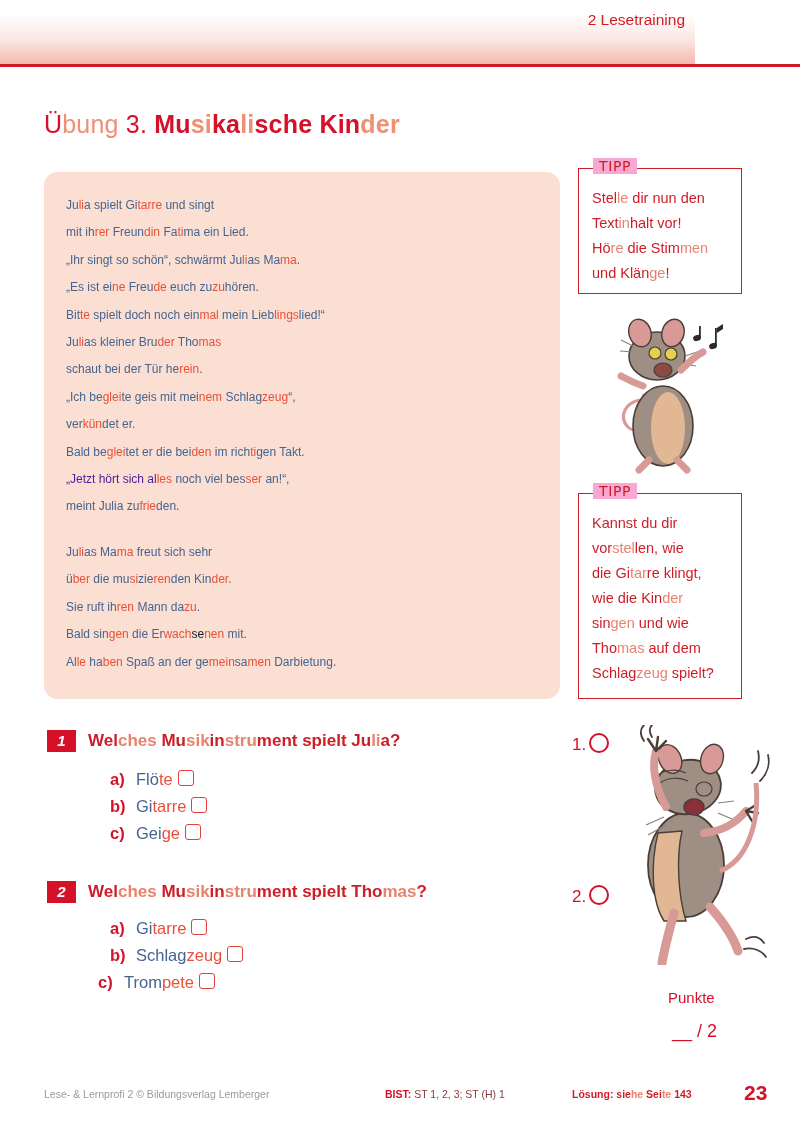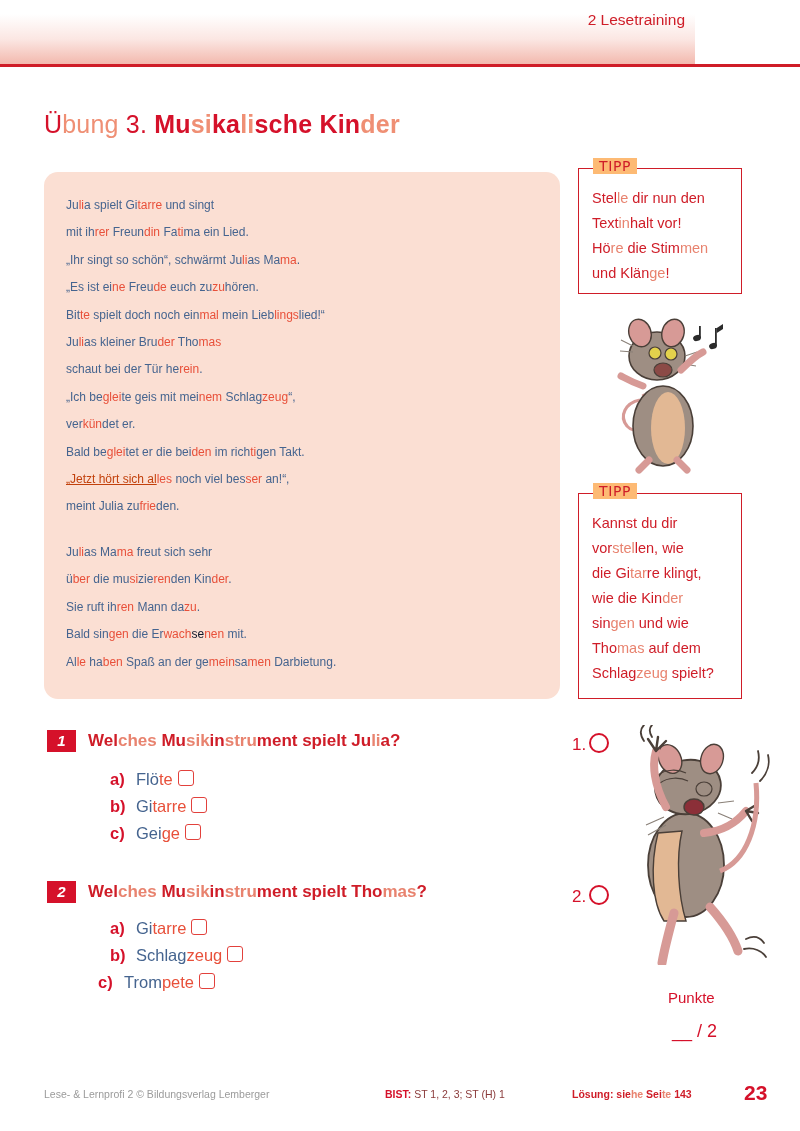--- a/index.html
+++ b/index.html
@@ -23,21 +23,21 @@
   .ex-title{position:absolute;left:44px;top:110px;font-size:25px;letter-spacing:.2px;white-space:nowrap;}
 
   
   .textbox{position:absolute;left:44px;top:172px;width:516px;height:527px;
     background:#fbdfd3;border-radius:14px;box-sizing:border-box;padding:20px 22px;}
   .tline{font-size:12px;line-height:27.4px;white-space:nowrap;color:#45648f;}
   .tgap{height:18px;}
 
   
   .tip{position:absolute;border:1.6px solid #cf1d28;box-sizing:border-box;background:#fff;}
-  .tip-label{position:absolute;left:14px;top:-11px;background:#fdba74;padding:0 6px;
+  .tip-label{position:absolute;left:14px;top:-11px;background:#f9a8d4;padding:0 6px;
     font-size:14px;color:#cf1d28;letter-spacing:.6px;font-family:"DejaVu Sans",sans-serif;}
   .tip-body{padding:17px 13px 10px 13px;font-size:14.5px;line-height:25px;white-space:nowrap;}
   #tip1{left:578px;top:168px;width:164px;height:126px;}
   #tip2{left:578px;top:493px;width:164px;height:206px;}
 
   
   .art{position:absolute;}
   #art-singing-mouse{left:585px;top:308px;width:150px;height:172px;}
   #art-dancing-mouse{left:600px;top:725px;width:185px;height:240px;}
 
@@ -87,21 +87,21 @@
       <div class="tline"><span style="color: rgb(69, 100, 143);">Ju</span><span style="color: rgb(232, 80, 58);">li</span><span style="color: rgb(69, 100, 143);">a spielt Gi</span><span style="color: rgb(232, 80, 58);">tarre</span><span style="color: rgb(69, 100, 143);"> und singt</span></div>
       <div class="tline"><span style="color: rgb(69, 100, 143);">mit ih</span><span style="color: rgb(232, 80, 58);">rer</span><span style="color: rgb(69, 100, 143);"> Freun</span><span style="color: rgb(232, 80, 58);">din</span><span style="color: rgb(69, 100, 143);"> Fa</span><span style="color: rgb(232, 80, 58);">ti</span><span style="color: rgb(69, 100, 143);">ma ein Lied.</span></div>
       <div class="tline"><span style="color: rgb(69, 100, 143);">„Ihr singt so schön“, schwärmt Ju</span><span style="color: rgb(232, 80, 58);">li</span><span style="color: rgb(69, 100, 143);">as Ma</span><span style="color: rgb(232, 80, 58);">ma</span><span style="color: rgb(69, 100, 143);">.</span></div>
       <div class="tline"><span style="color: rgb(69, 100, 143);">„Es ist ei</span><span style="color: rgb(232, 80, 58);">ne</span><span style="color: rgb(69, 100, 143);"> Freu</span><span style="color: rgb(232, 80, 58);">de</span><span style="color: rgb(69, 100, 143);"> euch zu</span><span style="color: rgb(232, 80, 58);">zu</span><span style="color: rgb(69, 100, 143);">hören.</span></div>
       <div class="tline"><span style="color: rgb(69, 100, 143);">Bit</span><span style="color: rgb(232, 80, 58);">te</span><span style="color: rgb(69, 100, 143);"> spielt doch noch ein</span><span style="color: rgb(232, 80, 58);">mal</span><span style="color: rgb(69, 100, 143);"> mein Lieb</span><span style="color: rgb(232, 80, 58);">lings</span><span style="color: rgb(69, 100, 143);">lied!“</span></div>
       <div class="tline"><span style="color: rgb(69, 100, 143);">Ju</span><span style="color: rgb(232, 80, 58);">li</span><span style="color: rgb(69, 100, 143);">as kleiner Bru</span><span style="color: rgb(232, 80, 58);">der</span><span style="color: rgb(69, 100, 143);"> Tho</span><span style="color: rgb(232, 80, 58);">mas</span></div>
       <div class="tline"><span style="color: rgb(69, 100, 143);">schaut bei der Tür he</span><span style="color: rgb(232, 80, 58);">rein</span><span style="color: rgb(69, 100, 143);">.</span></div>
       <div class="tline"><span style="color: rgb(69, 100, 143);">„Ich be</span><span style="color: rgb(232, 80, 58);">glei</span><span style="color: rgb(69, 100, 143);">te geis mit mei</span><span style="color: rgb(232, 80, 58);">nem</span><span style="color: rgb(69, 100, 143);"> Schlag</span><span style="color: rgb(232, 80, 58);">zeug</span><span style="color: rgb(69, 100, 143);">“,</span></div>
       <div class="tline"><span style="color: rgb(69, 100, 143);">ver</span><span style="color: rgb(232, 80, 58);">kün</span><span style="color: rgb(69, 100, 143);">det er.</span></div>
       <div class="tline"><span style="color: rgb(69, 100, 143);">Bald be</span><span style="color: rgb(232, 80, 58);">glei</span><span style="color: rgb(69, 100, 143);">tet er die bei</span><span style="color: rgb(232, 80, 58);">den</span><span style="color: rgb(69, 100, 143);"> im rich</span><span style="color: rgb(232, 80, 58);">ti</span><span style="color: rgb(69, 100, 143);">gen Takt.</span></div>
-      <div class="tline"><span style="color: #c2410c; text-decoration: underline;">„Jetzt hört sich al</span><span style="color: rgb(232, 80, 58); text-align: right;">les</span><span style="color: rgb(69, 100, 143);"> noch viel bes</span><span style="color: rgb(232, 80, 58);">ser</span><span style="color: rgb(69, 100, 143);"> an!“,</span></div>
+      <div class="tline"><span style="color: #4c1d95;">„Jetzt hört sich al</span><span style="color: rgb(232, 80, 58); text-align: right;">les</span><span style="color: rgb(69, 100, 143);"> noch viel bes</span><span style="color: rgb(232, 80, 58);">ser</span><span style="color: rgb(69, 100, 143);"> an!“,</span></div>
       <div class="tline"><span style="color: rgb(69, 100, 143);">meint Julia zu</span><span style="color: rgb(232, 80, 58);">frie</span><span style="color: rgb(69, 100, 143);">den.</span></div>
     </div>
   <div class="tgap"></div>
   <div id="para2">
       <div class="tline"><span style="color: rgb(69, 100, 143);">Ju</span><span style="color: rgb(232, 80, 58);">li</span><span style="color: rgb(69, 100, 143);">as Ma</span><span style="color: rgb(232, 80, 58);">ma</span><span style="color: rgb(69, 100, 143);"> freut sich sehr</span></div>
       <div class="tline"><span style="color: rgb(69, 100, 143);">ü</span><span style="color: rgb(232, 80, 58);">ber</span><span style="color: rgb(69, 100, 143);"> die mu</span><span style="color: rgb(232, 80, 58);">si</span><span style="color: rgb(69, 100, 143);">zie</span><span style="color: rgb(232, 80, 58);">ren</span><span style="color: rgb(69, 100, 143);">den Kin</span><span style="color: rgb(232, 80, 58);">der</span><span style="color: rgb(69, 100, 143);">.</span></div>
       <div class="tline"><span style="color: rgb(69, 100, 143);">Sie ruft ih</span><span style="color: rgb(232, 80, 58);">ren</span><span style="color: rgb(69, 100, 143);"> Mann da</span><span style="color: rgb(232, 80, 58);">zu</span><span style="color: rgb(69, 100, 143);">.</span></div>
       <div class="tline"><span style="color: rgb(69, 100, 143);">Bald sin</span><span style="color: rgb(232, 80, 58);">gen</span><span style="color: rgb(69, 100, 143);"> die Er</span><span style="color: rgb(232, 80, 58);">wach</span><span style="color: #0f172a; margin-top: 17px;">se</span><span style="color: rgb(232, 80, 58);">nen</span><span style="color: rgb(69, 100, 143);"> mit.</span></div>
       <div class="tline"><span style="color: rgb(69, 100, 143);">Al</span><span style="color: rgb(232, 80, 58);">le</span><span style="color: rgb(69, 100, 143);"> ha</span><span style="color: rgb(232, 80, 58);">ben</span><span style="color: rgb(69, 100, 143);"> Spaß an der ge</span><span style="color: rgb(232, 80, 58);">mein</span><span style="color: rgb(69, 100, 143);">sa</span><span style="color: rgb(232, 80, 58);">men</span><span style="color: rgb(69, 100, 143);"> Darbietung.</span></div>
     </div>

